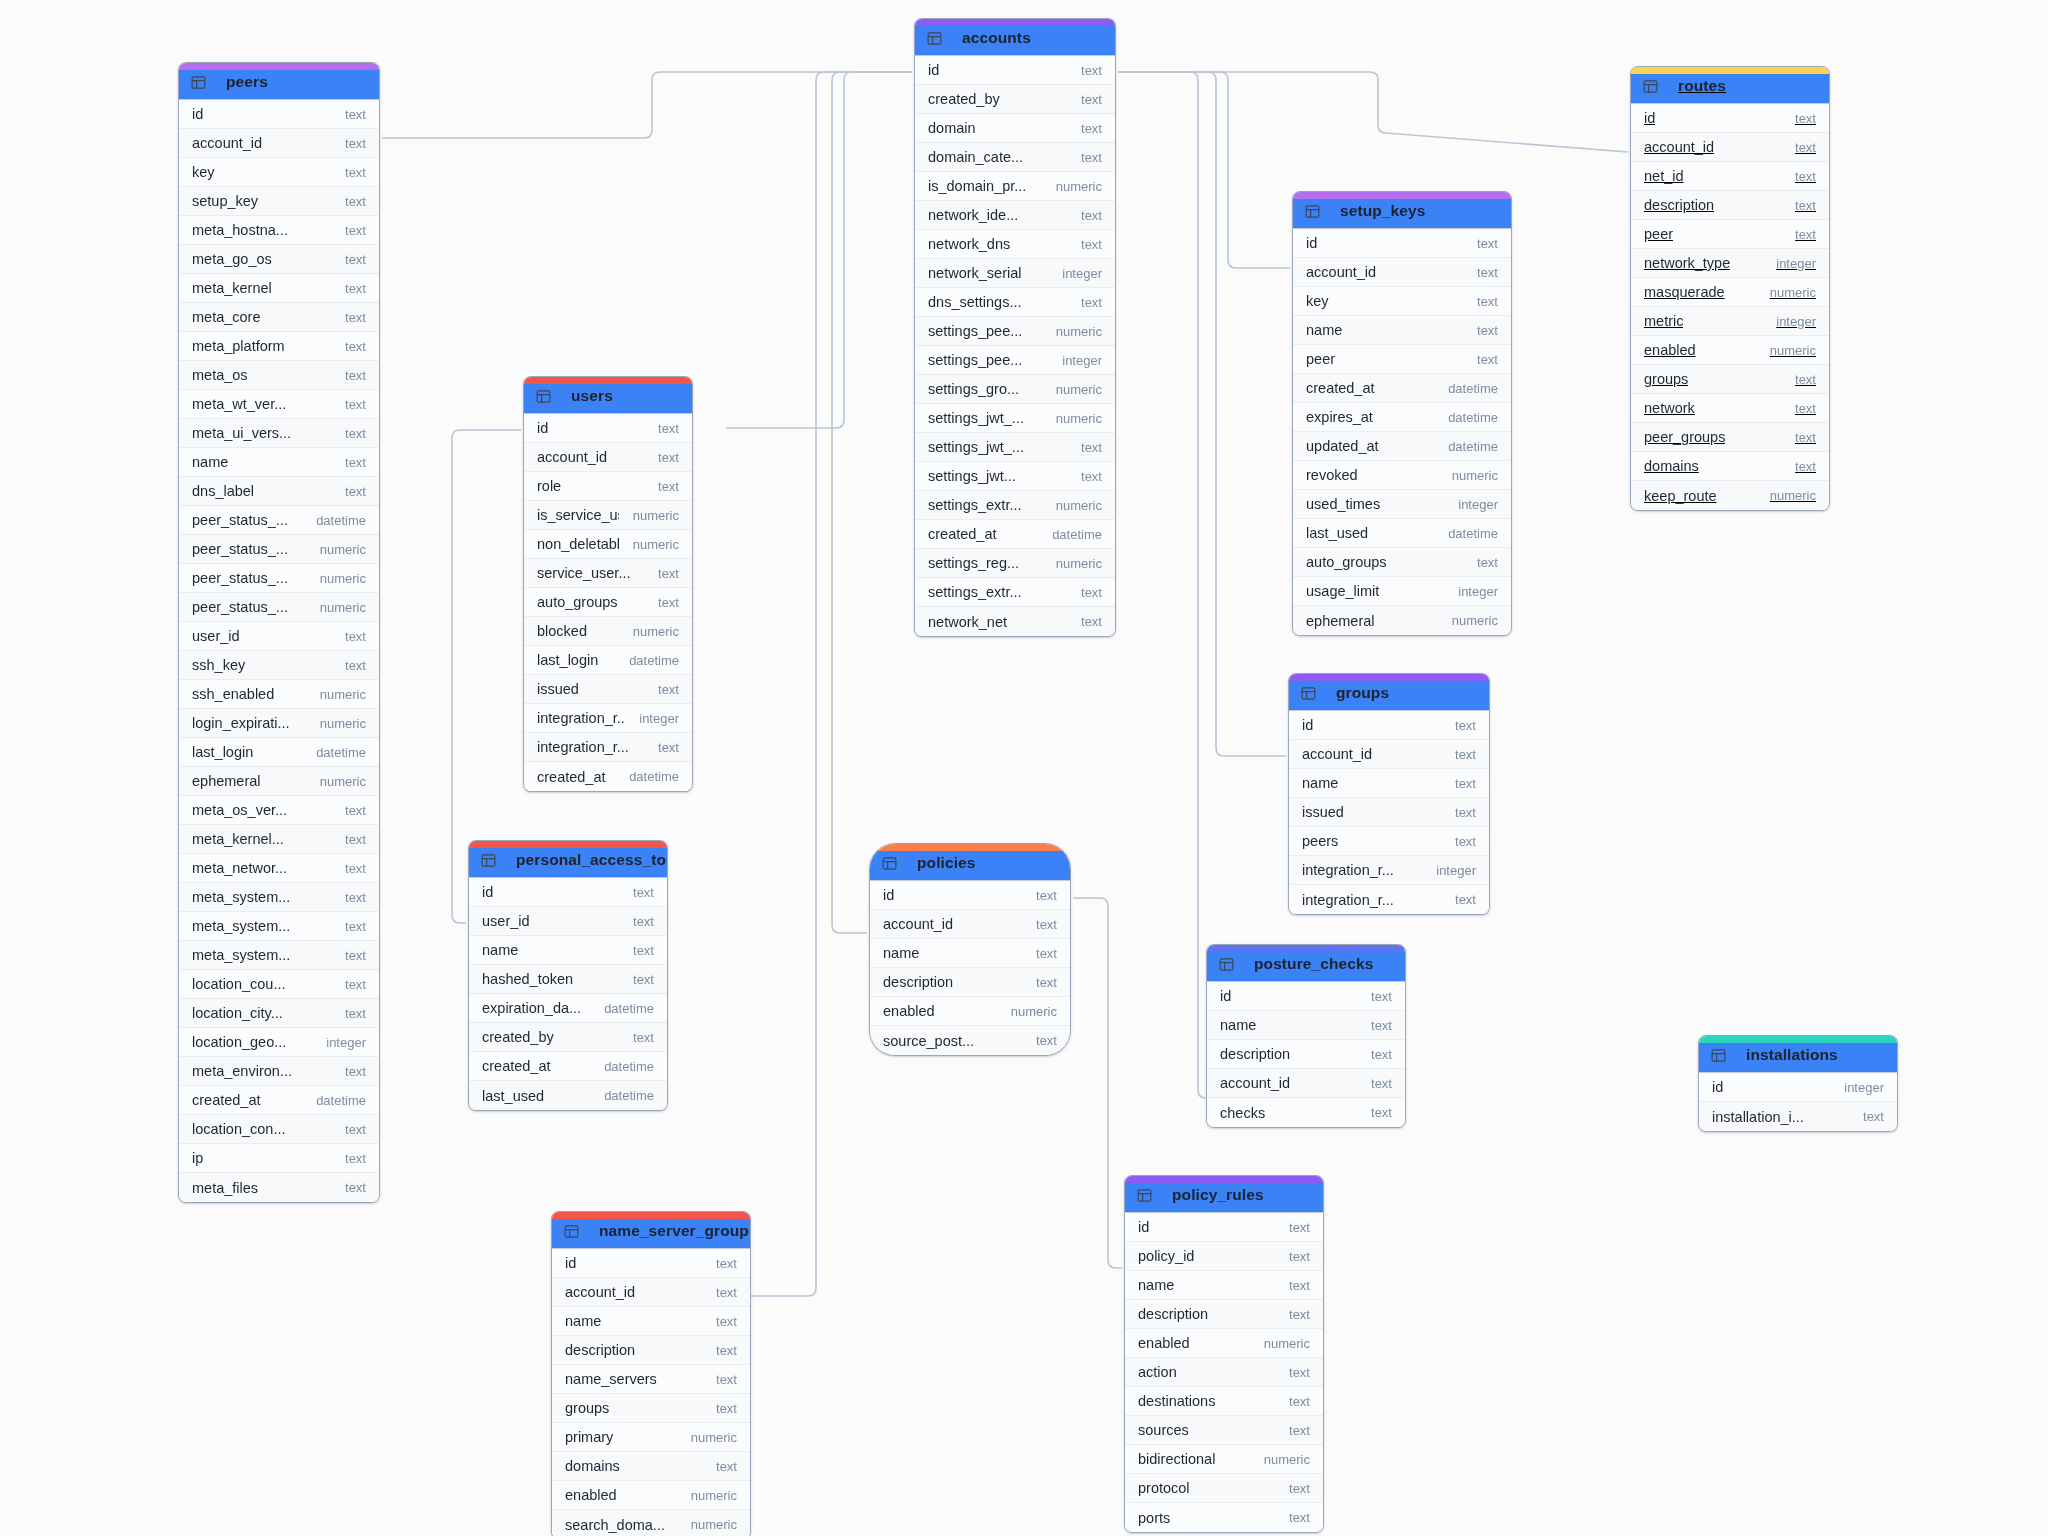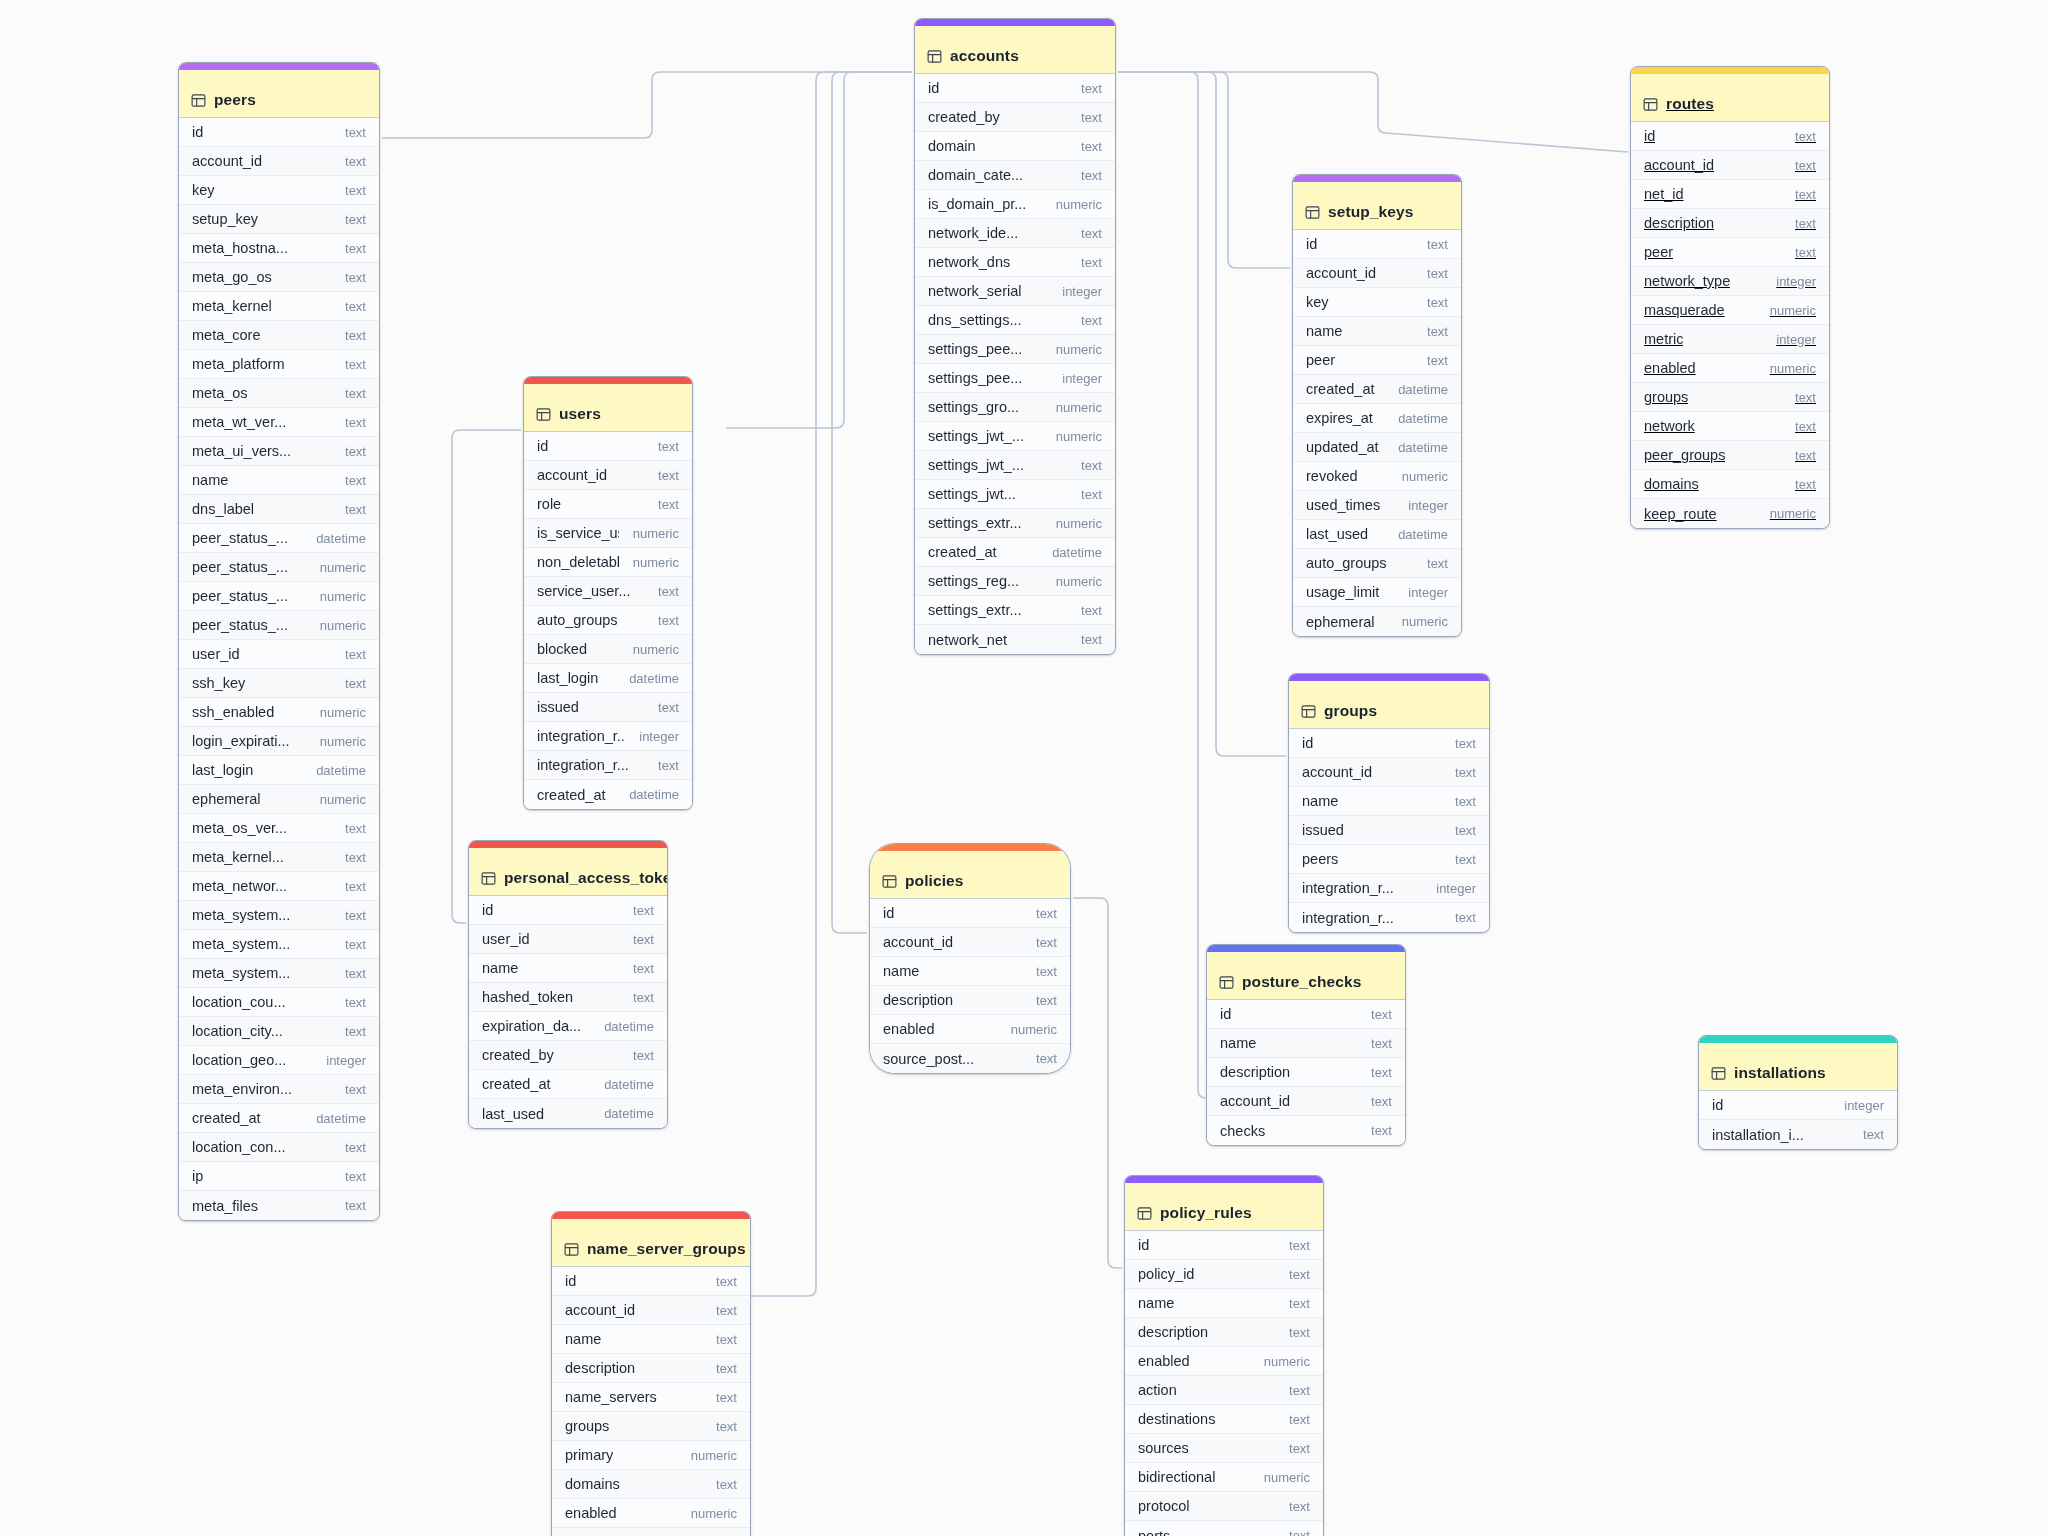--- a/index.html
+++ b/index.html
@@ -30,23 +30,23 @@
     overflow: hidden;
     z-index: 2;
   }
   .accent-bar {
     height: 7px;
     width: 100%;
   }
   .table-header {
     display: flex;
     align-items: center;
-    gap: 8px;
-    background: #fef9c3;
-    padding: 21px 12px 8px 12px;
+    gap: 20px;
+    background: #3b82f6;
+    padding: 3px 12px 8px 12px;
     border-bottom: 1px solid #c3cbd8;
   }
   .table-header .tbl-icon {
     width: 15px; height: 15px;
     flex: 0 0 15px;
     display: block;
   }
   .table-title {
     font-size: 15.5px;
     font-weight: bold;
@@ -404,21 +404,21 @@
       </div>
       <div class="col-row">
         <span class="col-name">settings_extr...</span>
         <span class="col-type">text</span>
       </div>
       <div class="col-row">
         <span class="col-name">network_net</span>
         <span class="col-type">text</span>
       </div>
     </div>
-    <div class="table-node" style="left: 1292px; top: 174px; width: 170px;">
+    <div class="table-node" style="left: 1292px; top: 191px; width: 220px;">
       <div class="accent-bar" style="background: rgb(179, 110, 240);"></div>
       <div class="table-header">
         <svg viewBox="0 0 16 16" class="tbl-icon">
           <rect x="1.2" y="2" width="13.6" height="12" rx="1.6" fill="none" stroke="#3c4656" stroke-width="1.25"></rect>
           <path d="M1.2 6 H14.8" stroke="#3c4656" stroke-width="1.25" fill="none"></path>
           <path d="M6 6 V14" stroke="#3c4656" stroke-width="1.25" fill="none"></path>
         </svg>
         <span class="table-title">setup_keys</span>
       </div>
       <div class="col-row">

